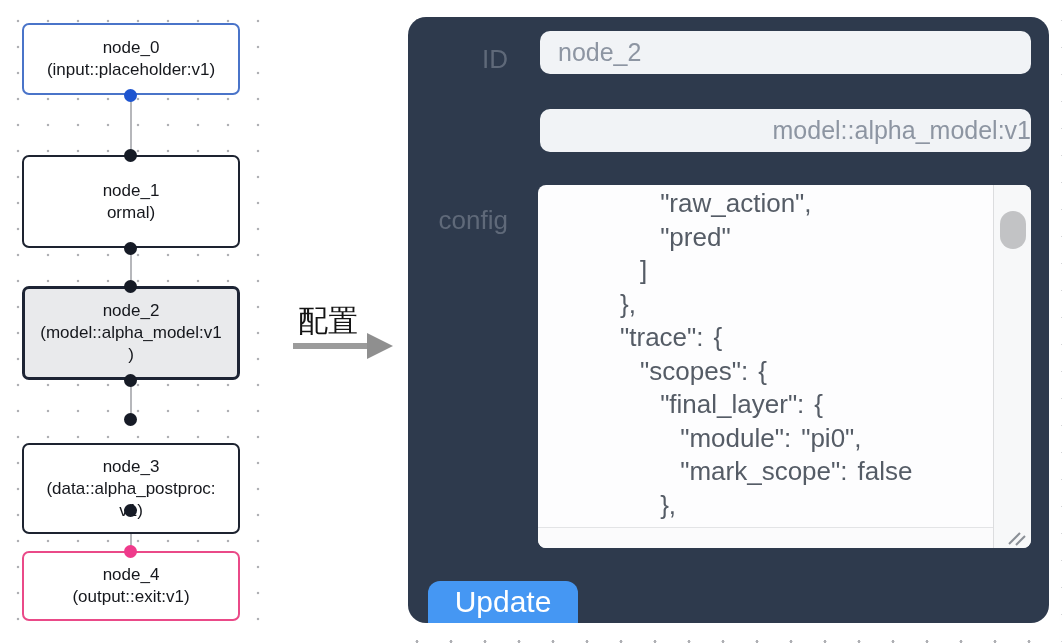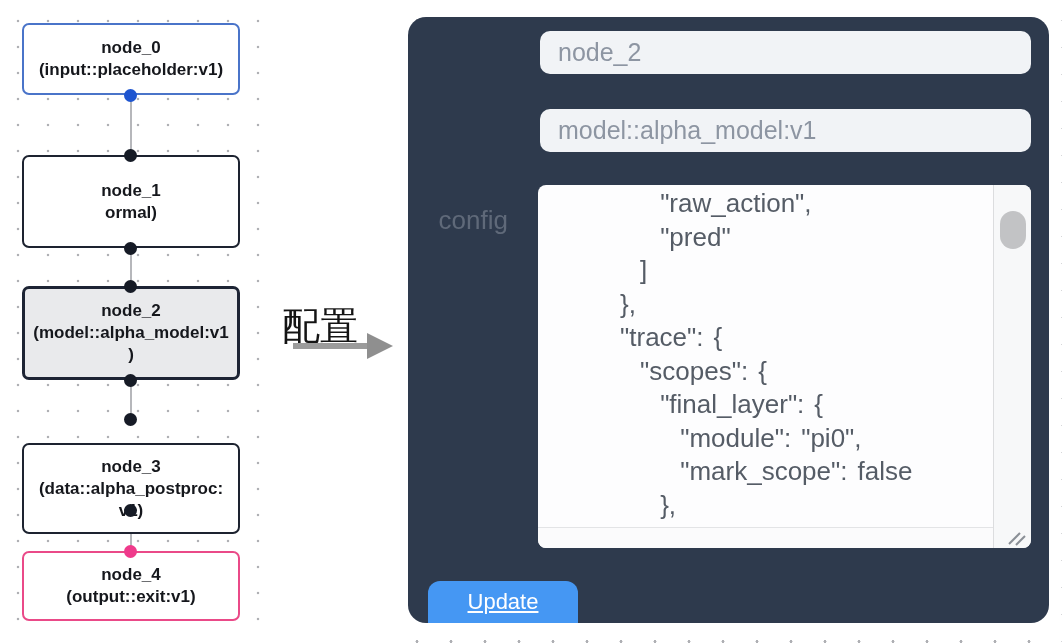--- a/index.html
+++ b/index.html
@@ -2,72 +2,72 @@
 <html><head>
 <meta charset="utf-8">
 <style>
   html,body{margin:0;padding:0;background:#ffffff;width:1062px;height:643px;overflow:hidden;
     font-family:"Liberation Sans",sans-serif;}
   .stage{position:relative;width:1062px;height:643px;background:#ffffff;}
 
   
   .flow-canvas{position:absolute;left:0;top:0;width:282px;height:643px;
     background-image:radial-gradient(circle,#afb0b4 1.4px,transparent 1.6px);
-    background-size:30px 26px;background-position:3px 8px;font-weight:bold;}
+    background-size:30px 26px;background-position:3px 8px;}
   .node{position:absolute;left:22px;width:218px;background:#ffffff;border:2px solid #1d2330;
     border-radius:7px;display:flex;flex-direction:column;align-items:center;justify-content:center;
     text-align:center;font-size:17px;line-height:22px;color:#15171c;box-sizing:border-box;}
   #n0{top:23px;height:72px;border-color:#4a74c9;}
   #n1{top:155px;height:93px;}
   #n2{top:286px;height:94px;background:#e9eaec;border-width:3px;border-color:#1d2434;}
   #n3{top:419px;height:91px;margin-top:24px;}
   #n4{top:551px;height:70px;border-color:#ea4a88;}
   .edge{position:absolute;left:130px;width:2px;background:#b6b7bb;}
   #e0{top:95px;height:60px;}
   #e1{top:248px;height:38px;}
   #e2{top:380px;height:39px;}
   #e3{top:510px;height:41px;}
   .handle{position:absolute;left:124px;width:13px;height:13px;border-radius:50%;background:#161b26;}
   .handle.blue{background:#1e55d0;}
   .handle.pink{background:#ef3a8b;}
 
   
-  .anno-label{position:absolute;left:282px;top:301px;font-size:38px;font-weight:500;color:#141414;}
+  .anno-label{position:absolute;left:298px;top:301px;font-size:30px;font-weight:500;color:#141414;}
   .anno-arrow{position:absolute;left:291px;top:332px;}
 
   
   .panel-canvas{position:absolute;left:386px;top:0;width:676px;height:643px;
     background-image:radial-gradient(circle,#afb0b4 1.4px,transparent 1.6px);
     background-size:34px 27px;background-position:14px 7px;}
   .panel{position:absolute;left:22px;top:17px;width:641px;height:606px;background:#2e3a4d;
     border-radius:18px;}
   .field-label{position:absolute;left:10px;width:90px;text-align:right;color:#5f6979;
     font-size:26px;}
   .lbl-id{top:21px;line-height:43px;}
   .lbl-type{top:92px;line-height:43px;}
   .lbl-config{top:188px;line-height:30px;}
   .field-input{position:absolute;left:132px;width:491px;height:43px;background:#f1f3f6;
     border:none;border-radius:10px;font-family:"Liberation Sans",sans-serif;font-size:25px;
     color:#8d95a2;padding:0 0 0 18px;box-sizing:border-box;outline:none;}
   .inp-id{top:14px;}
-  .inp-type{top:92px;}
+  .inp-type{top:92px;text-align:right;}
   .config-area{position:absolute;left:130px;top:168px;width:493px;height:363px;background:#fdfdfe;
     border-radius:8px;overflow:hidden;}
   .config-text{margin:0;padding:2px 0 0 62px;font-family:"Liberation Sans",sans-serif;
     font-size:26px;line-height:33.5px;color:#555c66;white-space:pre;word-spacing:2.8px;}
   .scroll-track{position:absolute;right:0;top:0;width:38px;height:363px;background:#f7f8f9;
     border-left:1px solid #dcdddf;box-sizing:border-box;}
   .scroll-thumb{position:absolute;left:6px;top:26px;width:26px;height:38px;background:#c2c3c5;
     border-radius:13px;}
   .hscroll-strip{position:absolute;left:0;bottom:0;width:455px;height:21px;background:#fbfbfc;
     border-top:1px solid #e3e4e6;box-sizing:border-box;}
   .resize-corner{position:absolute;right:4px;bottom:2px;}
   .update-btn{position:absolute;left:20px;bottom:0;width:150px;height:42px;background:#4597f3;
-    border:none;border-radius:12px 12px 0 0;color:#ffffff;font-size:22px;font-weight:500;
-    font-family:"Liberation Sans",sans-serif;cursor:pointer;text-decoration:underline;}
+    border:none;border-radius:12px 12px 0 0;color:#ffffff;font-size:30px;font-weight:500;
+    font-family:"Liberation Sans",sans-serif;cursor:pointer;}
 </style>
 </head>
 <body>
 
 <div class="stage">
 
   <div class="flow-canvas">
     <div class="edge" id="e0"></div>
     <div class="edge" id="e1"></div>
     <div class="edge" id="e2"></div>
@@ -108,20 +108,21 @@
 
   <div class="anno-label">配置</div>
   <svg class="anno-arrow" width="106" height="28">
     <rect x="2" y="11" width="76" height="6" fill="#9b9b9b"></rect>
     <polygon points="76,1 102,14 76,27" fill="#8f8f8f"></polygon>
   </svg>
 
   <div class="panel-canvas">
     <div class="panel">
 
+      <div class="field-label lbl-id">ID</div>
       <input class="field-input inp-id" type="text" value="node_2" style="">
 
       <input class="field-input inp-type" type="text" value="model::alpha_model:v1" style="">
 
       <div class="field-label lbl-config">config</div>
 
       <div class="config-area">
         <pre class="config-text">      "raw_action",
       "pred"
     ]

